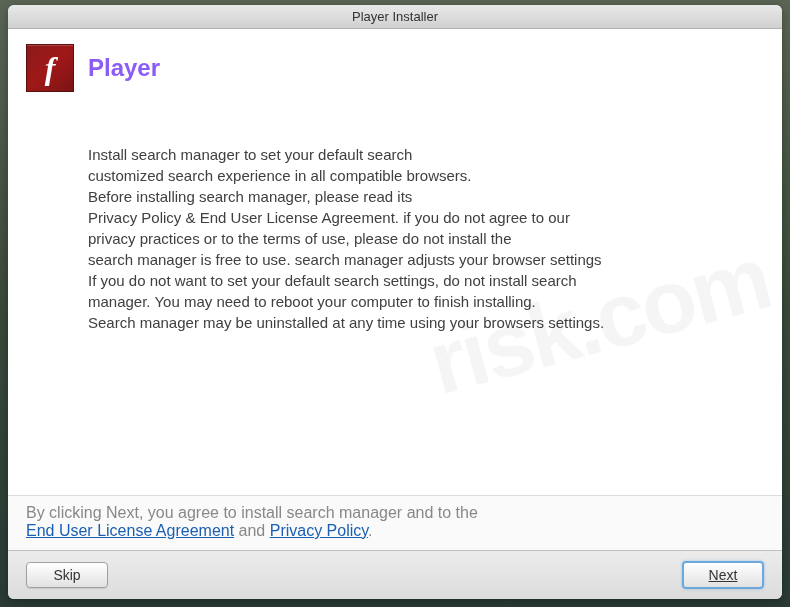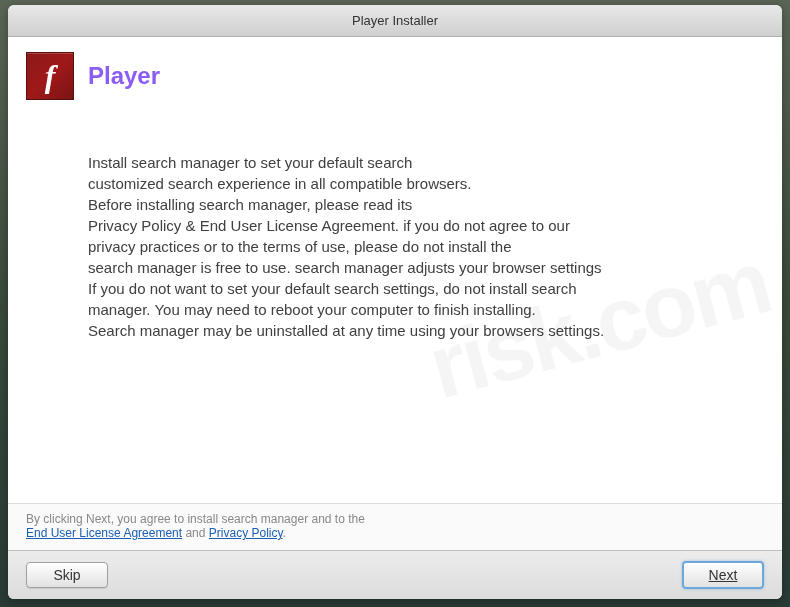--- a/index.html
+++ b/index.html
@@ -30,21 +30,21 @@
       right: 8px;
       bottom: 8px;
       background: #f5f5f5;
       border-radius: 6px;
       box-shadow: 0 2px 10px rgba(0,0,0,0.3);
       display: flex;
       flex-direction: column;
       overflow: hidden;
     }
     .titlebar {
-      height: 32px;
+      height: 24px;
       background: linear-gradient(180deg, #e8e8e8 0%, #d0d0d0 100%);
       border-bottom: 1px solid #b0b0b0;
       display: flex;
       align-items: center;
       justify-content: center;
       font-size: 13px;
       color: #333;
       border-radius: 6px 6px 0 0;
     }
     .content {
@@ -98,21 +98,21 @@
       font-size: 90px;
       font-weight: bold;
       color: rgba(0,0,0,0.04);
       pointer-events: none;
       white-space: nowrap;
       letter-spacing: -3px;
     }
     .footer-text {
       padding: 8px 18px 10px 18px;
       border-top: 1px solid #ddd;
-      font-size: 12px;
+      font-size: 16px;
       color: #888;
       background: #fafafa;
     }
     .footer-text a {
       color: #1a5fb4;
       text-decoration: underline;
     }
     .button-bar {
       background: linear-gradient(180deg, #ececec 0%, #dcdcdc 100%);
       border-top: 1px solid #c0c0c0;

